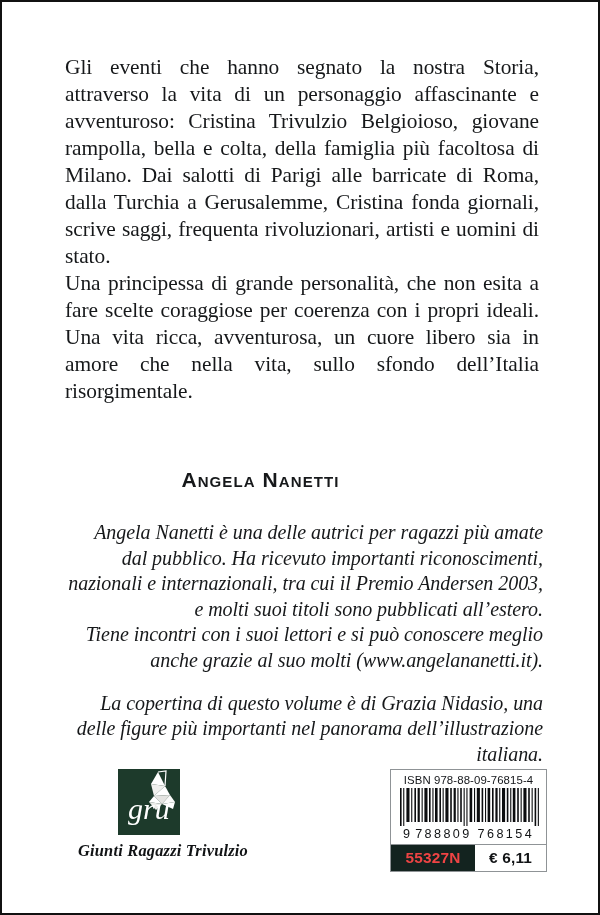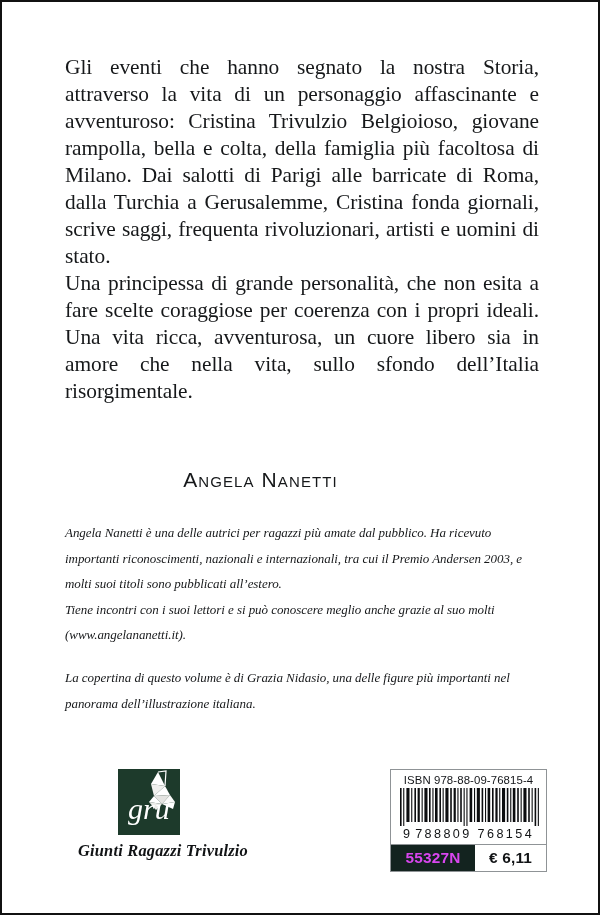--- a/index.html
+++ b/index.html
@@ -49,38 +49,38 @@
     position: absolute;
     left: 0;
     top: 466px;
     width: 517px;
     text-align: center;
     font-family: "Liberation Sans", sans-serif;
     font-size: 21px;
     font-variant: small-caps;
     letter-spacing: 1.1px;
     color: #16181a;
-    font-weight: 400;
+    font-weight: 700;
   }
 
   
   .bio {
     position: absolute;
     left: 63px;
     top: 518px;
     width: 478px;
   }
   .bio p {
     margin: 0;
     font-family: "Liberation Serif", serif;
     font-style: italic;
-    font-size: 13px;
+    font-size: 20px;
     line-height: 25.6px;
     color: #16181a;
-    text-align: left;
+    text-align: right;
     letter-spacing: -0.05px;
   }
   .bio p.gap {
     margin-top: 17px;
   }
 
   
   .logo-block {
     position: absolute;
     left: 66px;
@@ -146,21 +146,21 @@
   .ean-digits .grp { letter-spacing: 2.4px; }
   .ean-digits .grp.second { margin-left: 6px; }
   .price-row {
     display: flex;
     border-top: 1px solid #8f9396;
     height: 26px;
   }
   .code-cell {
     flex: 0 0 84px;
     background: #13231f;
-    color: #d946ef;
+    color: #ef4444;
     font-family: "Liberation Sans", sans-serif;
     font-weight: bold;
     font-size: 15.4px;
     display: flex;
     align-items: center;
     justify-content: center;
     letter-spacing: 0.2px;
   }
   .price-cell {
     flex: 1 1 auto;

